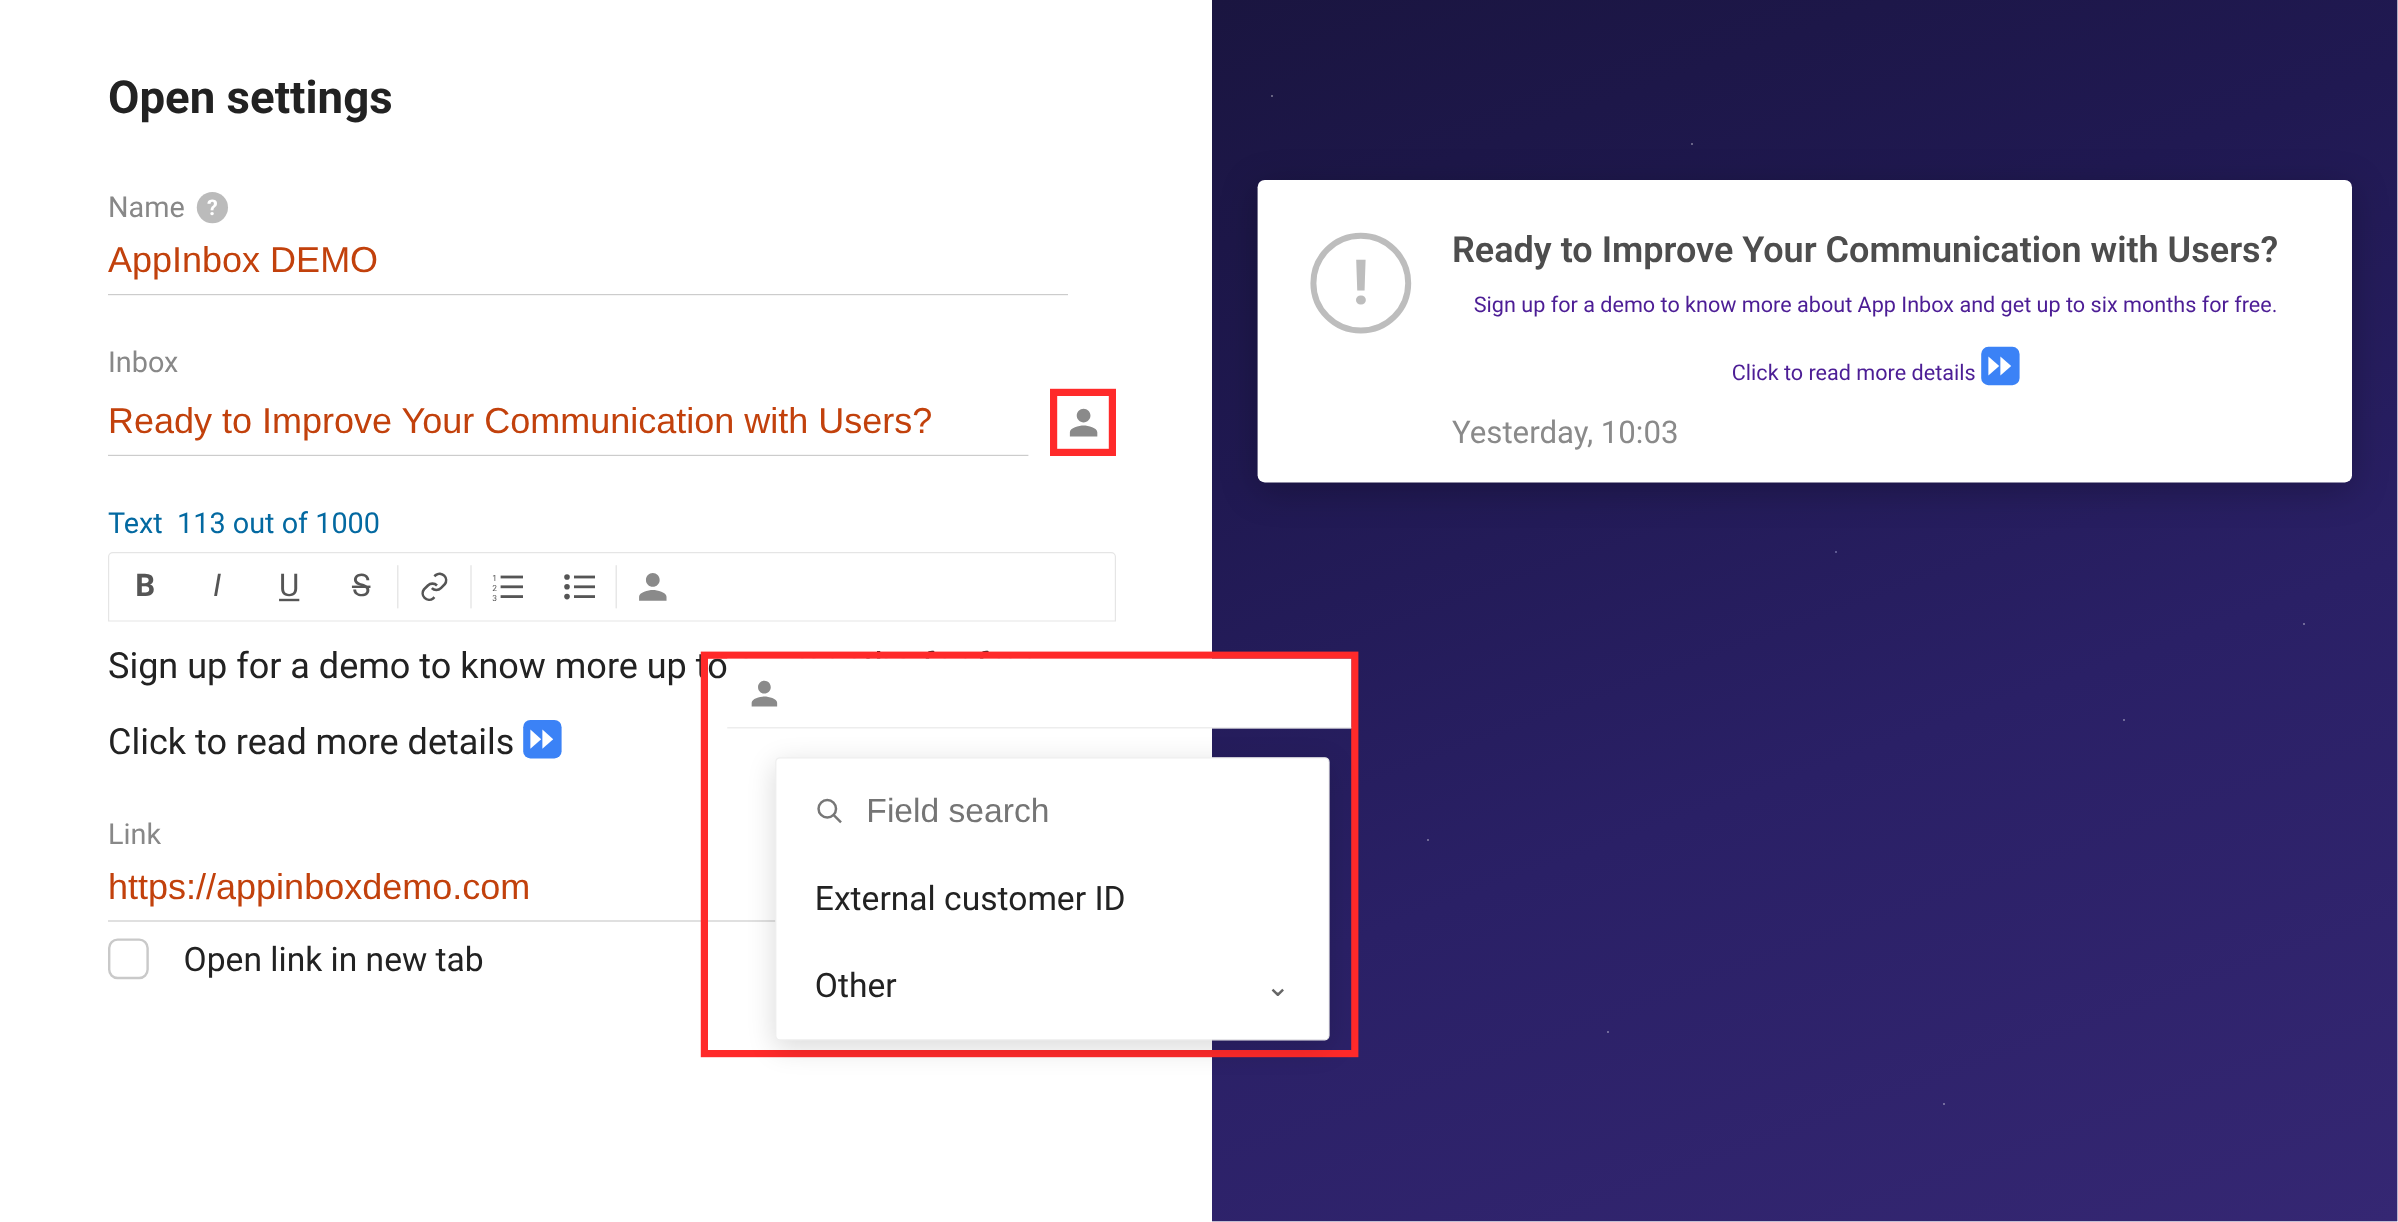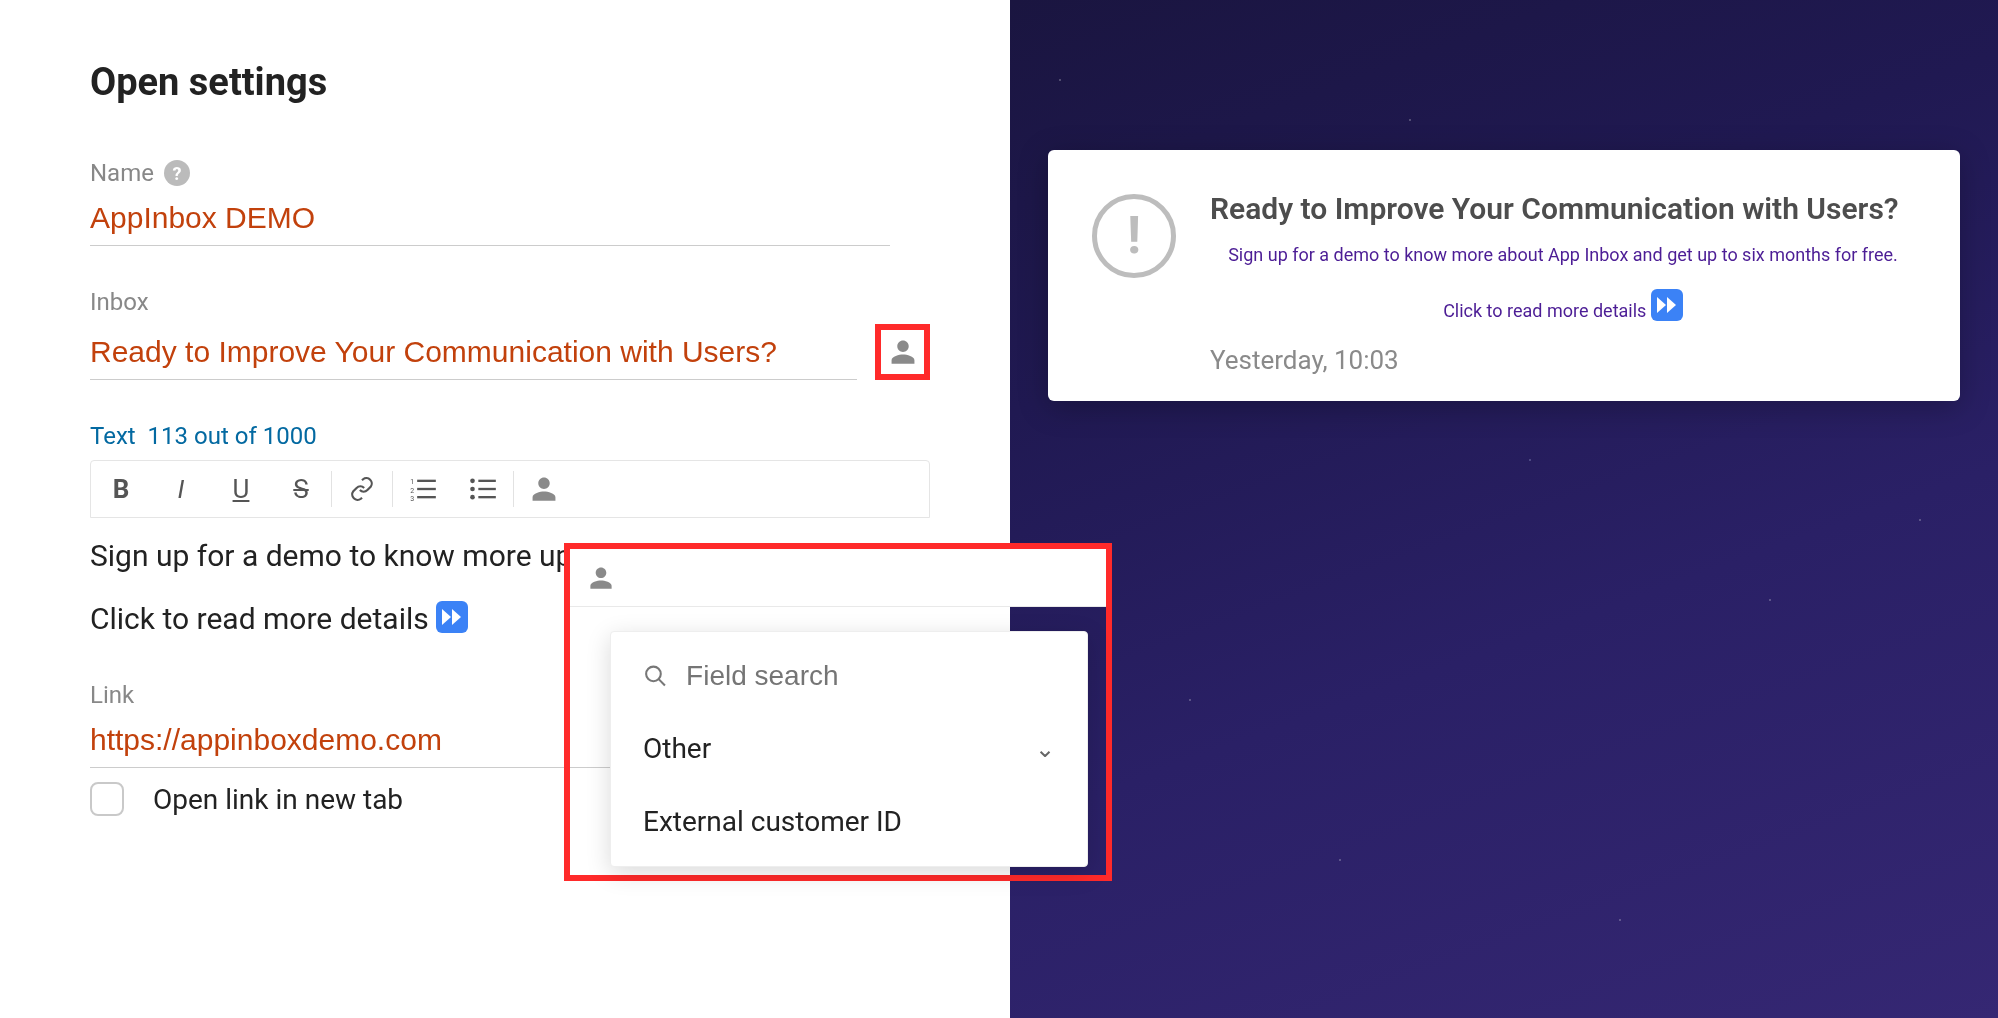--- a/index.html
+++ b/index.html
@@ -134,26 +134,27 @@
   .checkbox-row {
     display:flex; align-items:center; gap:29px; font-size:28px; color:#222; margin-top:14px;
   }
   .checkbox {
     width:34px; height:34px; border:2px solid #c9c9c9; border-radius:8px; cursor:pointer;
   }
 
   
   .dropdown-wrap {
     position:absolute;
-    left: 564px;
+    left: 584px;
     top: 543px;
     width: 548px;
     border: 6px solid #ff2a2a;
     background: transparent;
     z-index: 50;
+    padding-left: 16px;
   }
   .dropdown-header {
     height: 58px;
     background: #fff;
     display:flex; align-items:center; padding-left: 18px;
     border-bottom: 1px solid #e9e9e9;
   }
   .dropdown-header .person-svg { width:26px; height:26px; }
   .dropdown-body {
     margin: 24px 18px 8px 40px;
@@ -300,26 +301,26 @@
       </div>
       <div class="dropdown-body">
         <div class="dd-search">
           <svg class="search-svg" viewBox="0 0 24 24">
               <circle cx="10" cy="10" r="7"></circle>
               <line x1="21" y1="21" x2="15" y2="15"></line>
             </svg>
           <input placeholder="Field search" style="">
         </div>
         <div class="dd-item">
+            <span>External customer ID</span>
+          </div>
+        <div class="dd-item">
           <span>Other</span>
           <span class="chev">⌄</span>
         </div>
-        <div class="dd-item">
-            <span>External customer ID</span>
-          </div>
       </div>
     </div>
   </div>
 
   <div class="right-panel">
     <div class="preview-card">
       <div class="preview-icon">
           <span>!</span>
         </div>
       <div class="preview-text" style="flex:1">

